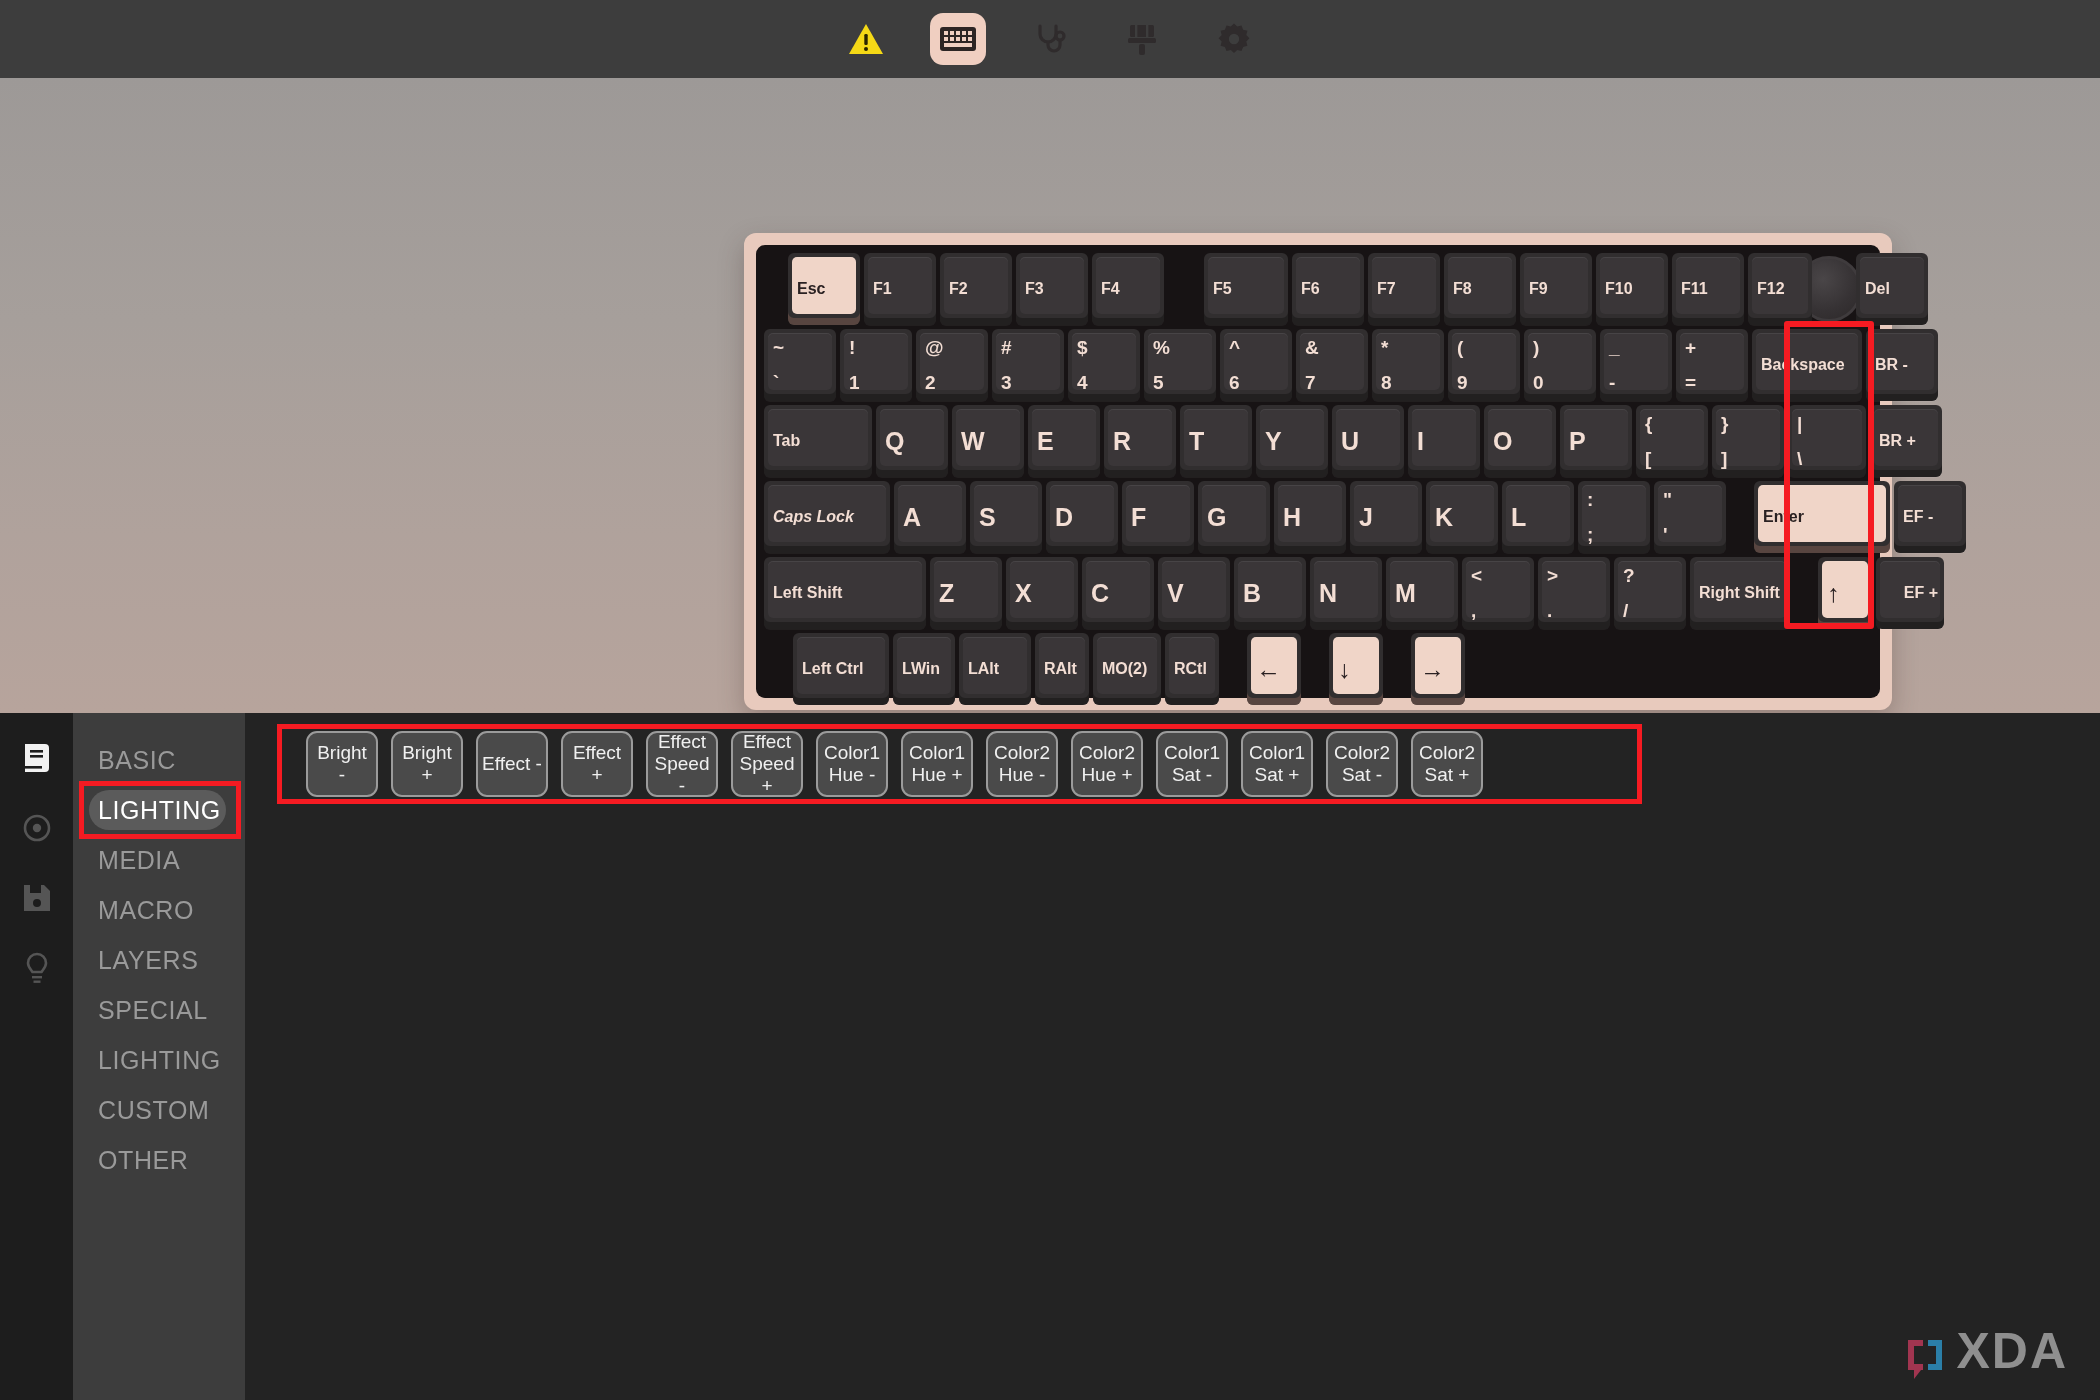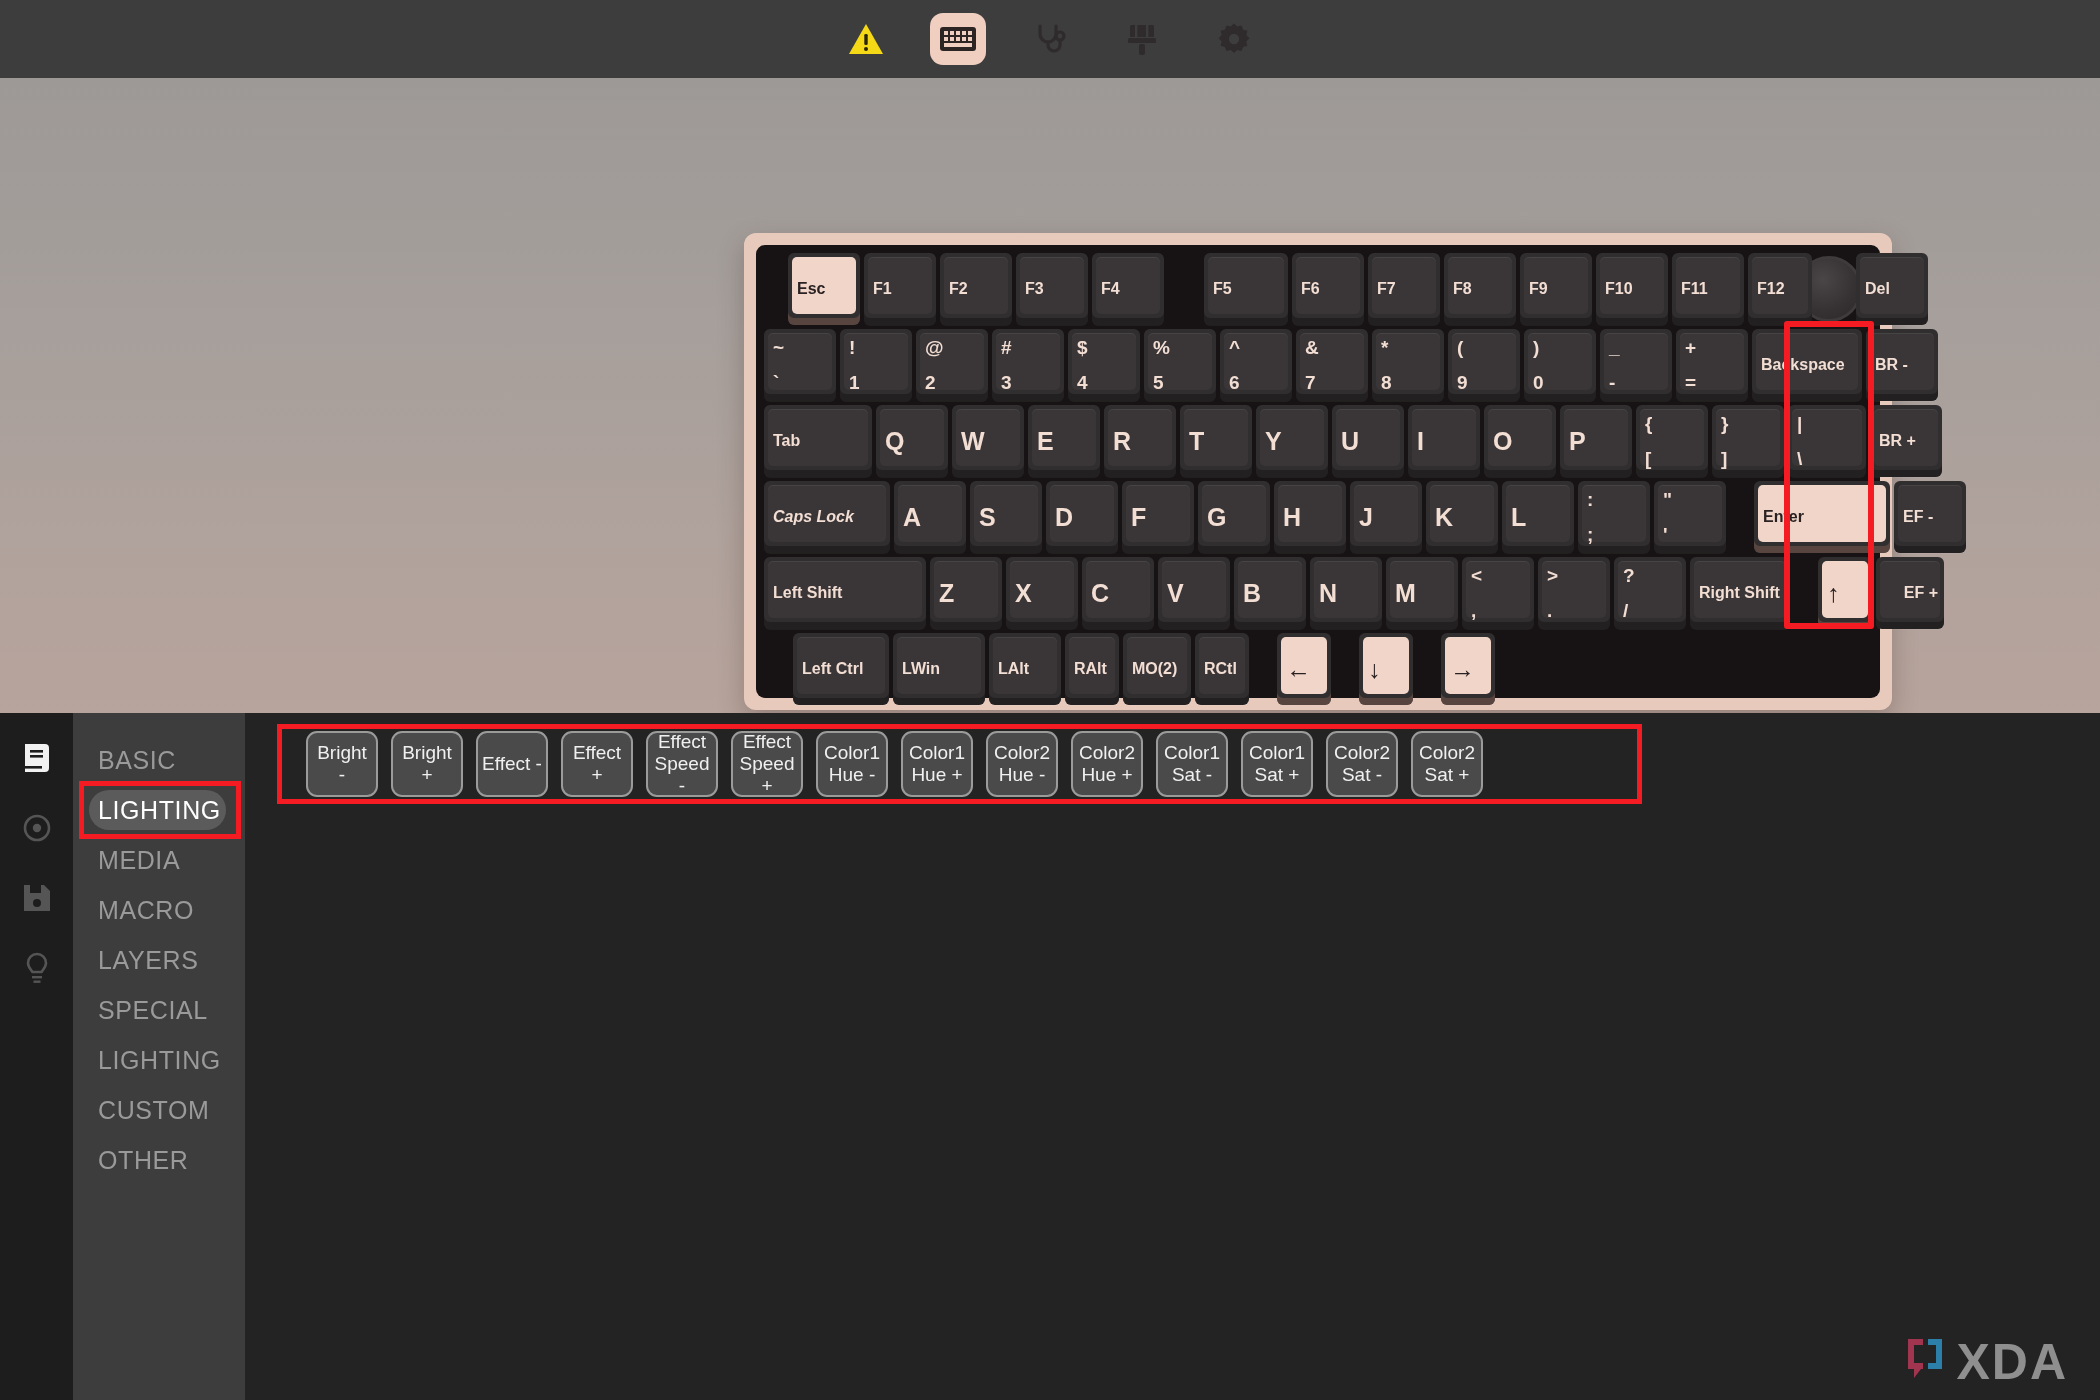--- a/index.html
+++ b/index.html
@@ -151,21 +151,21 @@
     width:72px; height:66px; border-radius:11px;
     background:#4a4a4a; border:2px solid #9b9b9b;
     color:#f0f0f0; font-size:19px; line-height:1.15;
     display:flex; align-items:center; justify-content:center;
     text-align:center; padding:0 4px;
     white-space:pre-line;
     flex:0 0 auto;
   }
 
   
-  #xda{ position:absolute; right:32px; bottom:9px; display:flex; align-items:flex-start; gap:8px; }
+  #xda{ position:absolute; right:32px; bottom:20px; display:flex; align-items:flex-end; gap:8px; }
 </style>
 </head>
 <body>
 
 <div id="topbar">
   <div class="tb-btn">
     <svg width="36" height="34" viewBox="0 0 36 34">
       <path d="M18 2 L35 32 L1 32 Z" fill="#f5d916"></path>
       <rect x="16.3" y="12" width="3.4" height="11" rx="1.3" fill="#2a2500"></rect>
       <circle cx="18" cy="27" r="2" fill="#2a2500"></circle>
@@ -684,21 +684,21 @@
             </div>
           </div>
         </div>
         <div class="krow" style="top: 388px; left: 8px;">
           <div class="key small" style="width: 96px; height: 72px; margin-left: 29px;">
             <div class="cap"></div>
             <div class="lg">
               <div>Left Ctrl</div>
             </div>
           </div>
-          <div class="key small" style="width: 92px; height: 72px;">
+          <div class="key small" style="width: 62px; height: 72px;">
             <div class="cap"></div>
             <div class="lg">
               <div>LWin</div>
             </div>
           </div>
           <div class="key small" style="width: 72px; height: 72px;">
             <div class="cap"></div>
             <div class="lg">
               <div>LAlt</div>
             </div>

